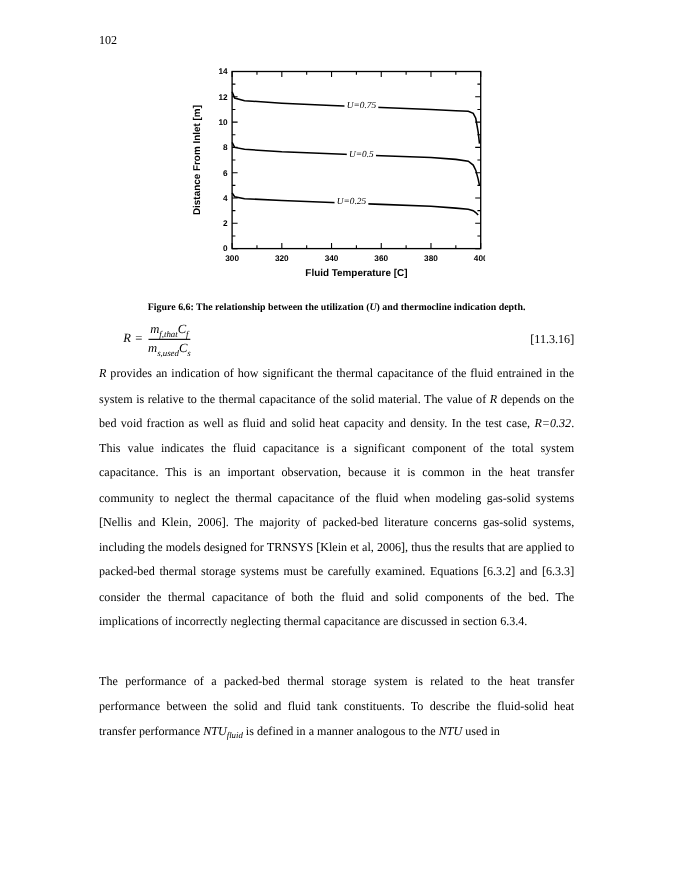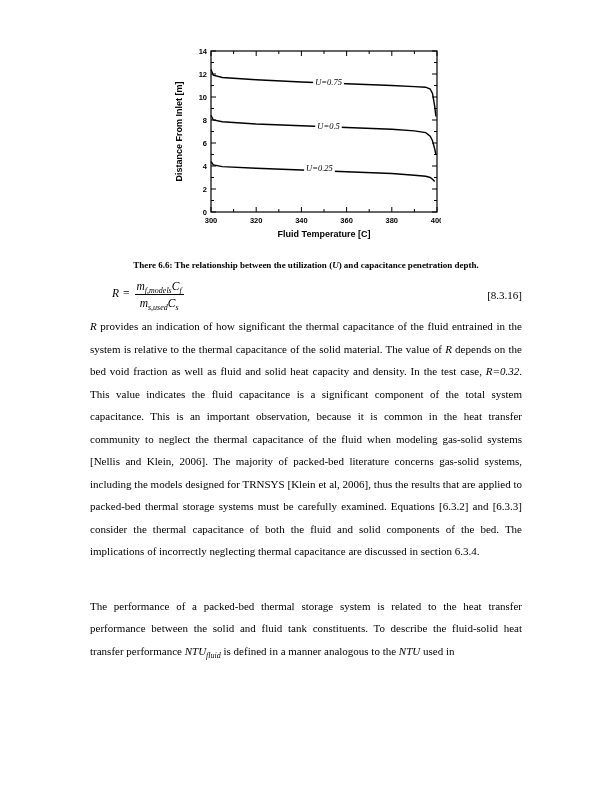--- a/index.html
+++ b/index.html
@@ -22,20 +22,21 @@
   .frac .num{border-bottom:1px solid #000;padding:0 2px 1px;line-height:14px}
   .frac .den{line-height:14px;padding-top:1px}
   .eqsign{margin-left:4px}
   .eq-number{font-size:11px}
 </style>
 </head>
 <body>
 
 <div class="page">
 
+  <div class="page-number">102</div>
 
   <div class="figure-block">
     <svg id="chart" class="chart-svg" width="270" height="212" viewBox="0 0 270 212">
         <rect x="40" y="7" width="226" height="161" fill="none" stroke="#000" stroke-width="1.2"></rect>
         <line x1="40" y1="168" x2="40" y2="163" stroke="#000" stroke-width="1"></line>
         <line x1="40" y1="7" x2="40" y2="12" stroke="#000" stroke-width="1"></line>
         <text x="40" y="179" text-anchor="middle" font-size="7.5" class="chart-text">300</text>
         <line x1="62.6" y1="168" x2="62.6" y2="165" stroke="#000" stroke-width="1"></line>
         <line x1="62.6" y1="7" x2="62.6" y2="10" stroke="#000" stroke-width="1"></line>
         <line x1="85.2" y1="168" x2="85.2" y2="163" stroke="#000" stroke-width="1"></line>
@@ -104,29 +105,29 @@
         <path d="M40.0,117.4 L42.3,120.9 L51.3,122.6 L85.2,124.3 L130.4,126.0 L175.6,127.8 L220.8,129.5 L243.4,131.2 L254.7,132.3 L259.2,133.5 L261.5,135.2 L263.7,137.5" fill="none" stroke="#000" stroke-width="1.4"></path>
         <rect x="142.14500427246094" y="32.04999923706055" width="30.75" height="11" fill="#fff"></rect>
         <text x="157.52" y="40.54999999999998" text-anchor="middle" font-size="8.5" font-style="italic" font-family="&quot;Liberation Serif&quot;,serif" fill="#000">U=0.75</text>
         <rect x="144.27000427246094" y="76.32499694824219" width="26.5" height="11" fill="#fff"></rect>
         <text x="157.52" y="84.825" text-anchor="middle" font-size="8.5" font-style="italic" font-family="&quot;Liberation Serif&quot;,serif" fill="#000">U=0.5</text>
         <rect x="133.10499572753906" y="118.875" width="30.75" height="11" fill="#fff"></rect>
         <text x="148.48" y="127.375" text-anchor="middle" font-size="8.5" font-style="italic" font-family="&quot;Liberation Serif&quot;,serif" fill="#000">U=0.25</text>
         <text x="153" y="193" text-anchor="middle" font-size="9" class="chart-text">Fluid Temperature [C]</text>
         <text x="11" y="87.5" text-anchor="middle" font-size="9" class="chart-text" transform="rotate(-90 11 87.5)">Distance From Inlet [m]</text>
       </svg>
-    <div class="caption"><span>There 6.6: The relationship between the utilization (</span><span style="font-style: italic;">U</span><span>) and capacitance penetration depth.</span></div>
+    <div class="caption"><span>Figure 6.6: The relationship between the utilization (</span><span style="font-style: italic;">U</span><span>) and thermocline indication depth.</span></div>
   </div>
 
 
   <div class="equation-row">
     <span class="equation"><span class="mi">R</span><span class="eqsign">=</span><span class="frac">
-          <span class="num"><span class="mi">m</span><sub class="mi">f,models</sub><span class="mi">C</span><sub class="mi">f</sub></span>
+          <span class="num"><span class="mi">m</span><sub class="mi">f,that</sub><span class="mi">C</span><sub class="mi">f</sub></span>
           <span class="den"><span class="mi">m</span><sub class="mi">s,used</sub><span class="mi">C</span><sub class="mi">s</sub></span>
         </span></span>
-    <span class="eq-number">[8.3.16]</span>
+    <span class="eq-number">[11.3.16]</span>
   </div>
 
   <p class="body-para"><span style="font-style: italic;">R</span><span> provides an indication of how significant the thermal capacitance of the fluid entrained in the system is relative to the thermal capacitance of the solid material.  The value of </span><span style="font-style: italic;">R</span><span> depends on the bed void fraction as well as fluid and solid heat capacity and density.  In the test case, </span><span style="font-style: italic;">R=0.32</span><span>.  This value indicates the fluid capacitance is a significant component of the total system capacitance.  This is an important observation, because it is common in the heat transfer community to neglect the thermal capacitance of the fluid when modeling gas-solid systems [Nellis and Klein, 2006].  The majority of packed-bed literature concerns gas-solid systems, including the models designed for TRNSYS [Klein et al, 2006], thus the results that are applied to packed-bed thermal storage systems must be carefully examined.  Equations [6.3.2] and [6.3.3] consider the thermal capacitance of both the fluid and solid components of the bed.  The implications of incorrectly neglecting thermal capacitance are discussed in section 6.3.4.</span></p>
 
   <p class="body-para para-gap"><span>The performance of a packed-bed thermal storage system is related to the heat transfer performance between the solid and fluid tank constituents.  To describe the fluid-solid heat transfer performance </span><span style="font-style: italic;">NTU</span><sub style="font-style: italic;">fluid</sub><span> is defined in a manner analogous to the </span><span style="font-style: italic;">NTU</span><span> used in</span></p>
 
 </div>
 
 </body></html>

